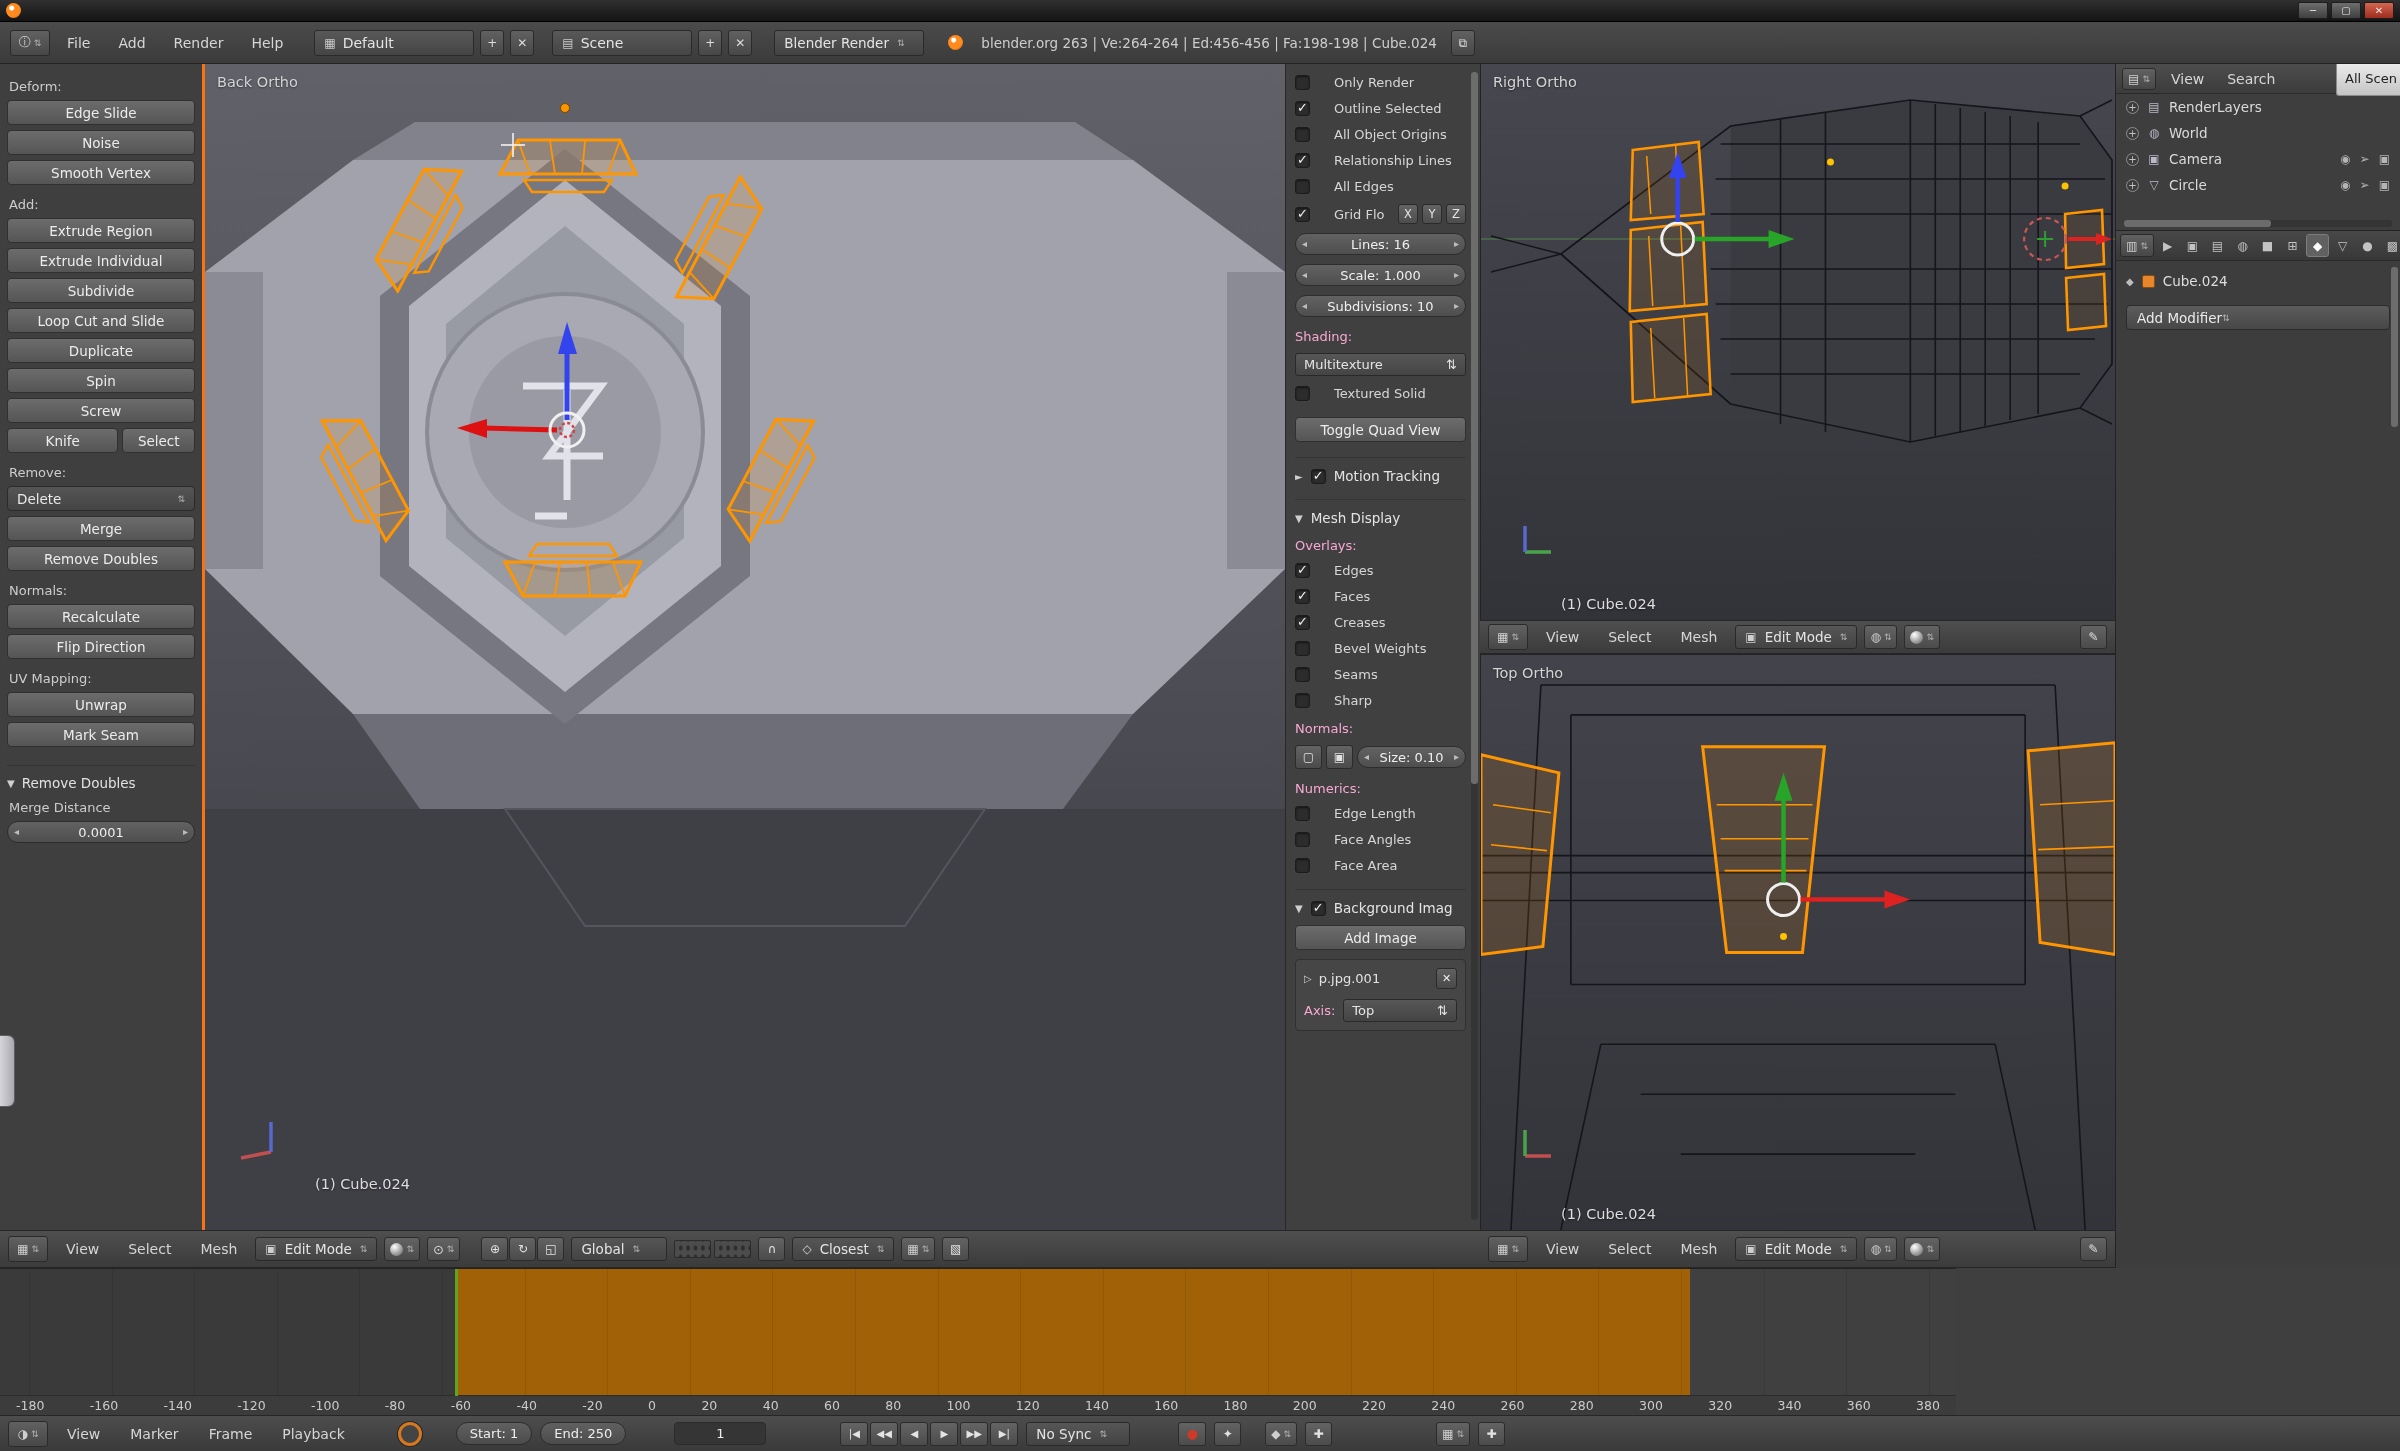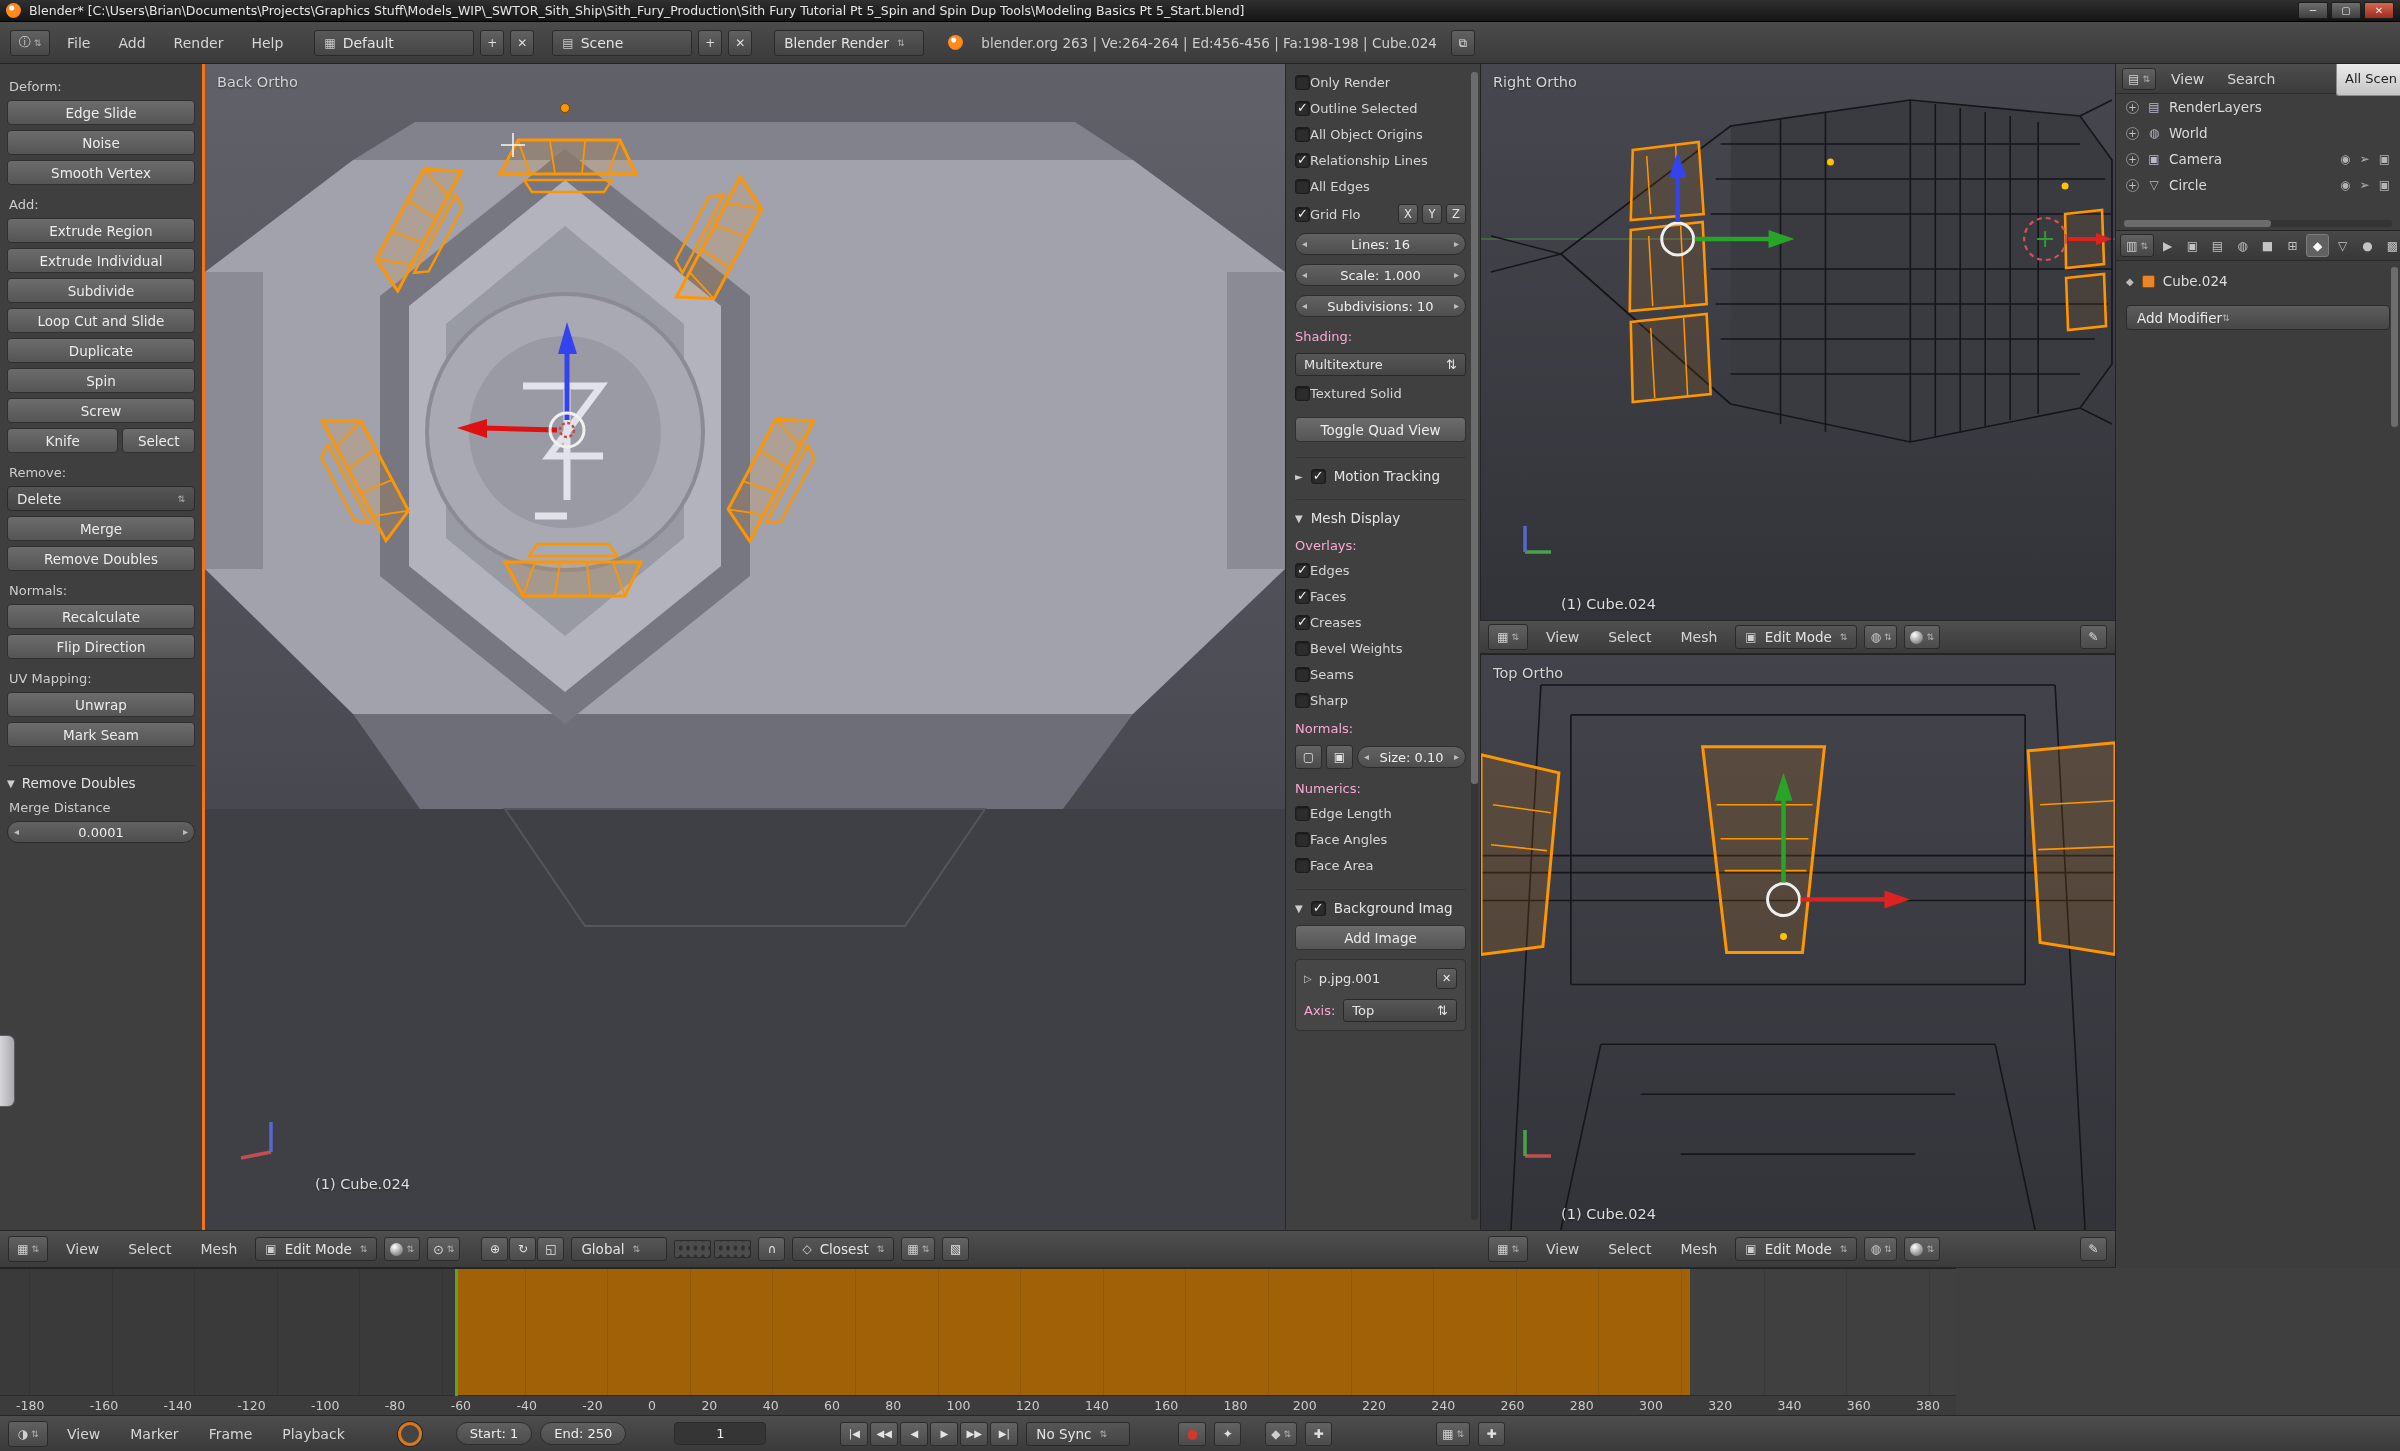--- a/index.html
+++ b/index.html
@@ -57,21 +57,21 @@
 #vp-top-hdr{left:1480px;top:1230px;width:635px;height:38px}
 .icnbtn{height:24px;min-width:27px;background:linear-gradient(#636363,#4b4b4b);border:1px solid #2b2b2b;border-radius:3px;display:flex;align-items:center;justify-content:center;gap:3px;font-size:12px;color:#e2e2e2;padding:0 5px;flex:none}
 .micon{font-size:12px;color:#cfcfcf}
 .manip{display:flex;gap:1px}
 .layers{display:flex;gap:3px}
 .layergrid{width:37px;height:18px;background-color:#4c4c4c;border:1px solid #2b2b2b;border-radius:2px;background-image:radial-gradient(#2e2e2e 1.7px,transparent 2.2px);background-size:7.4px 9px;background-position:2px 2.5px}
 .sphere{width:13px;height:13px;border-radius:50%;background:radial-gradient(circle at 35% 30%,#ffffff,#9a9a9a 60%,#5c5c5c)}
 .pivot-glyph{font-size:13px;color:#d8d8d8}
 
 #npanel{position:absolute;left:1285px;top:64px;width:195px;height:1166px;background:#404040;border-left:1px solid #282828;padding:10px 14px 8px 9px;display:flex;flex-direction:column;gap:9px;font-size:13px;overflow:hidden}
-.cbrow{display:flex;align-items:center;gap:0;min-height:17px}
+.cbrow{display:flex;align-items:center;gap:24px;min-height:17px}
 .cb{width:15px;height:15px;background:#2c2c2c;border:1px solid #1c1c1c;border-radius:3px;flex:none;position:relative;box-shadow:inset 0 1px 2px rgba(0,0,0,.55)}
 .on>.cb::after,.cb.on::after{content:"✓";position:absolute;left:1px;top:-2px;font-size:13px;color:#f2f2f2}
 .cblabel{color:#d6d6d6;white-space:nowrap;overflow:hidden}
 .gridrow{display:flex;align-items:center;gap:4px}
 .gridrow .cbrow{flex:1}
 .axbtn{width:20px;height:20px;background:linear-gradient(#646464,#4d4d4d);border:1px solid #2b2b2b;border-radius:3px;font-size:11.5px;color:#e4e4e4;display:flex;align-items:center;justify-content:center;flex:none}
 .np-label{color:#f9a8d4;margin-top:3px}
 .np-phdr{display:flex;align-items:center;gap:8px;margin-top:6px;padding-top:10px;border-top:1px solid #353535;color:#e4e4e4;font-size:13.5px}
 .np-dd{display:flex;align-items:center;gap:8px;height:23px;background:linear-gradient(#575757,#444444);border:1px solid #292929;border-radius:3px;padding:0 8px;font-size:13px;color:#e4e4e4}
 .np-dd .arr{margin-left:auto}
@@ -124,21 +124,20 @@
 .roundbtn{width:24px;height:24px;border-radius:50%;background:#444444;border:3px solid #d5781f;box-shadow:0 0 0 1px #262626;flex:none}
 .recdot{color:#cd3a2a;font-size:13px}
 </style>
 </head>
 <body>
 
 <div id="root">
 
   <div id="titlebar">
     <span class="blender-mark"></span>
-    <span class="title">Blender* [C:\Users\Brian\Documents\Projects\Graphics Stuff\Models_WIP\_SWTOR_Sith_Ship\Sith_Fury_Production\Sith Fury Tutorial Pt 5_Spin and Spin Dup Tools\Modeling Basics Pt 5_Start.blend]</span>
     <span class="winbtns">
       <span class="winbtn">─</span>
       <span class="winbtn">▢</span>
       <span class="winbtn close">✕</span>
     </span>
   </div>
 
   <div id="topbar">
     <span class="editor-btn">
         <span class="micon">ⓘ</span>

